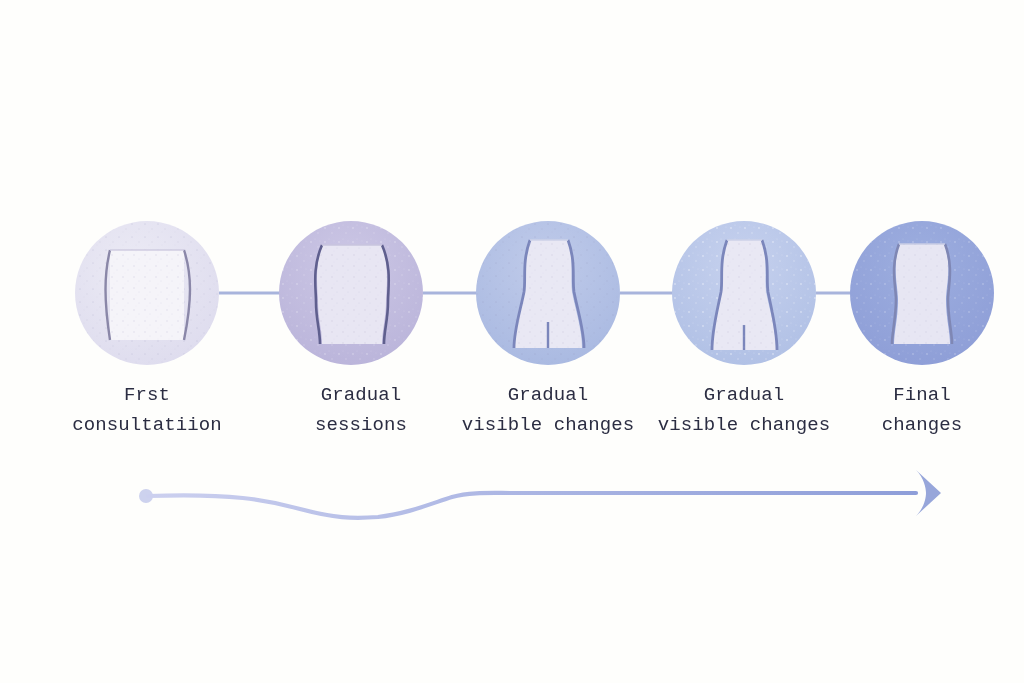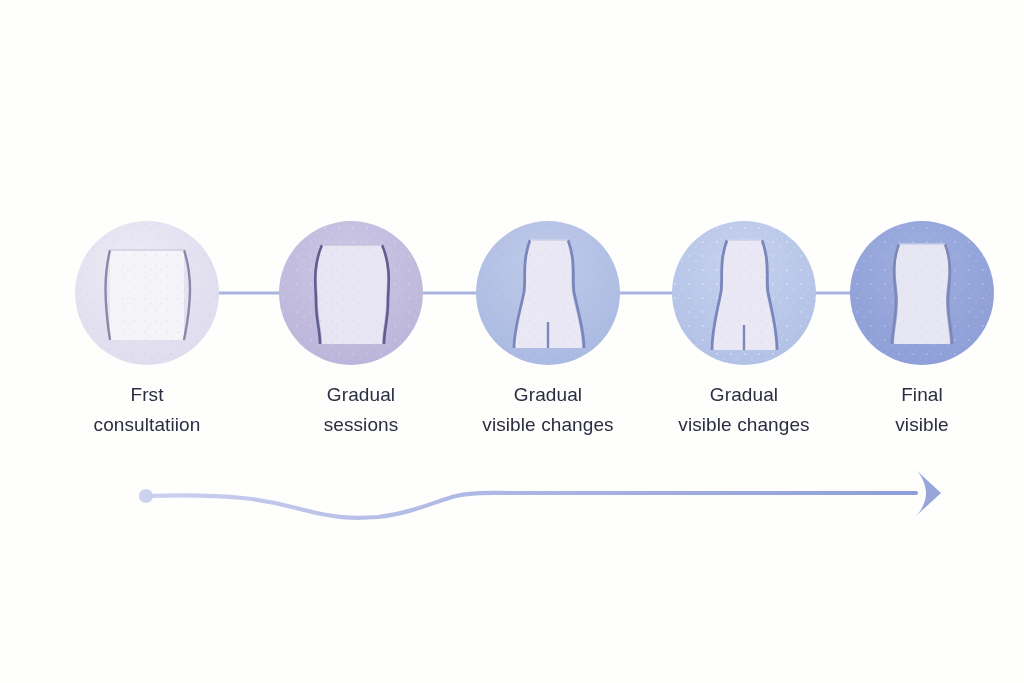--- a/index.html
+++ b/index.html
@@ -18,21 +18,21 @@
   #scene {
     position: absolute;
     inset: 0;
     width: 1024px;
     height: 683px;
   }
   .stage-label {
     position: absolute;
     text-align: center;
     color: #2b2d42;
-    font-family: Liberation Sans, sans-serif;
+    font-family: Liberation Mono, monospace;
     font-size: 19px;
     line-height: 30px;
     letter-spacing: 0.1px;
     white-space: pre-line;
     transform: translateX(-50%);
     pointer-events: none;
   }
 </style>
 </head>
 <body>
@@ -172,13 +172,13 @@
 
 <div class="stage-label" style="left:147px; top:380px; width:190px;">Frst
 consultatiion</div>
 <div class="stage-label" style="left:361px; top:380px; width:190px;">Gradual
 sessions</div>
 <div class="stage-label" style="left:548px; top:380px; width:220px;">Gradual
 visible changes</div>
 <div class="stage-label" style="left:744px; top:380px; width:220px;">Gradual
 visible changes</div>
 <div class="stage-label" style="left:922px; top:380px; width:160px;">Final
-visible</div>
+changes</div>
 
 </body></html>

